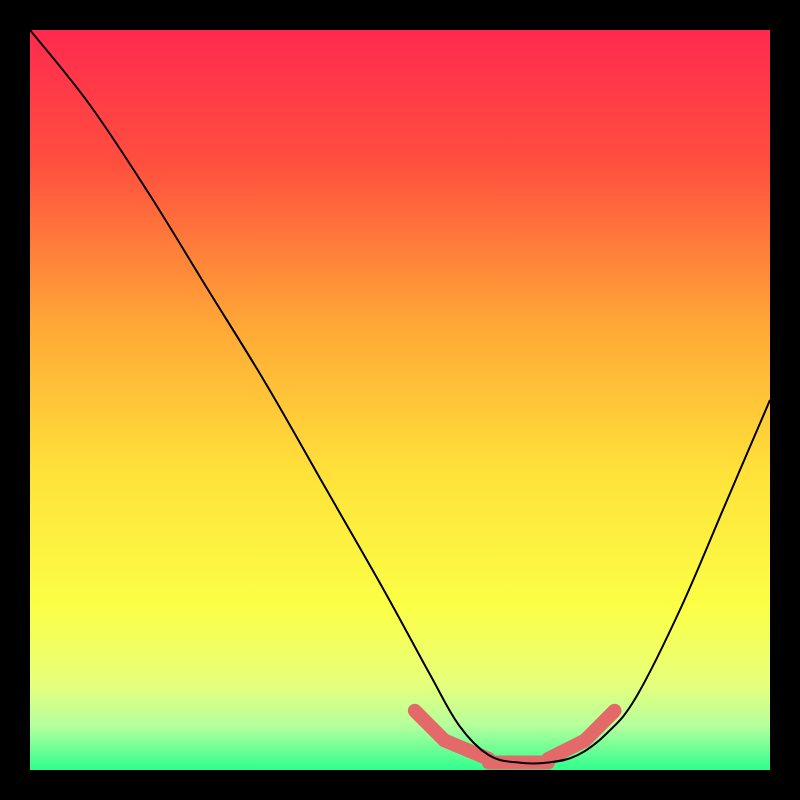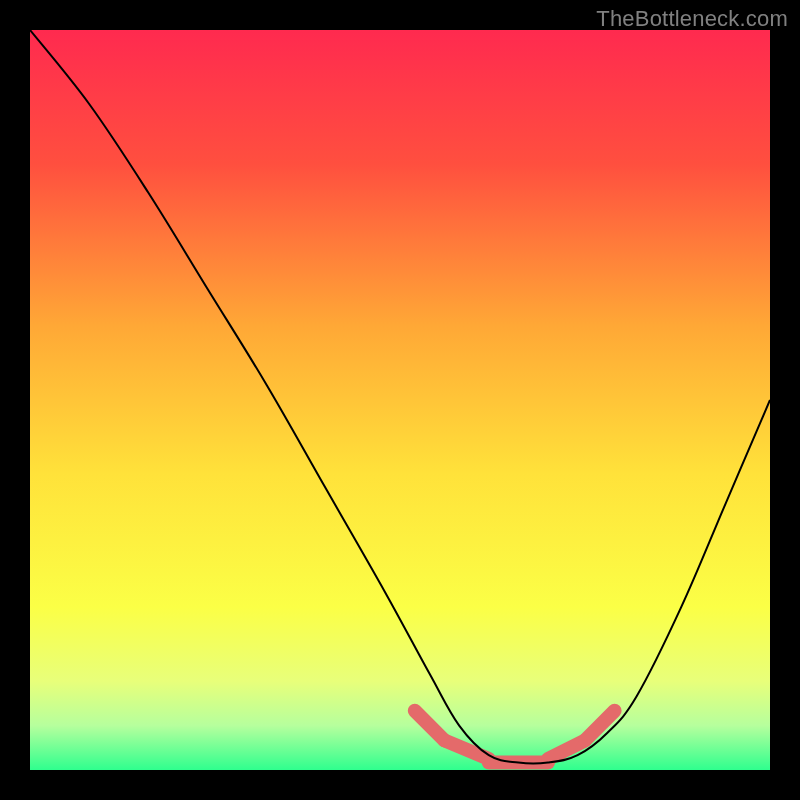--- a/index.html
+++ b/index.html
@@ -38,21 +38,20 @@
   .plot svg {
     display: block;
     width: 740px;
     height: 740px;
   }
 </style>
 </head>
 <body>
 
 <div class="frame">
-  <div class="watermark">TheBottleneck.com</div>
   <div class="plot">
     <svg viewBox="0 0 740 740">
       <defs>
         <linearGradient id="bg-grad" x1="0" y1="0" x2="0" y2="1">
             <stop offset="0%" stop-color="#ff2a4f"></stop>
             <stop offset="18%" stop-color="#ff4f3f"></stop>
             <stop offset="40%" stop-color="#ffa836"></stop>
             <stop offset="60%" stop-color="#ffe23a"></stop>
             <stop offset="78%" stop-color="#fbff46"></stop>
             <stop offset="88%" stop-color="#e8ff7a"></stop>

